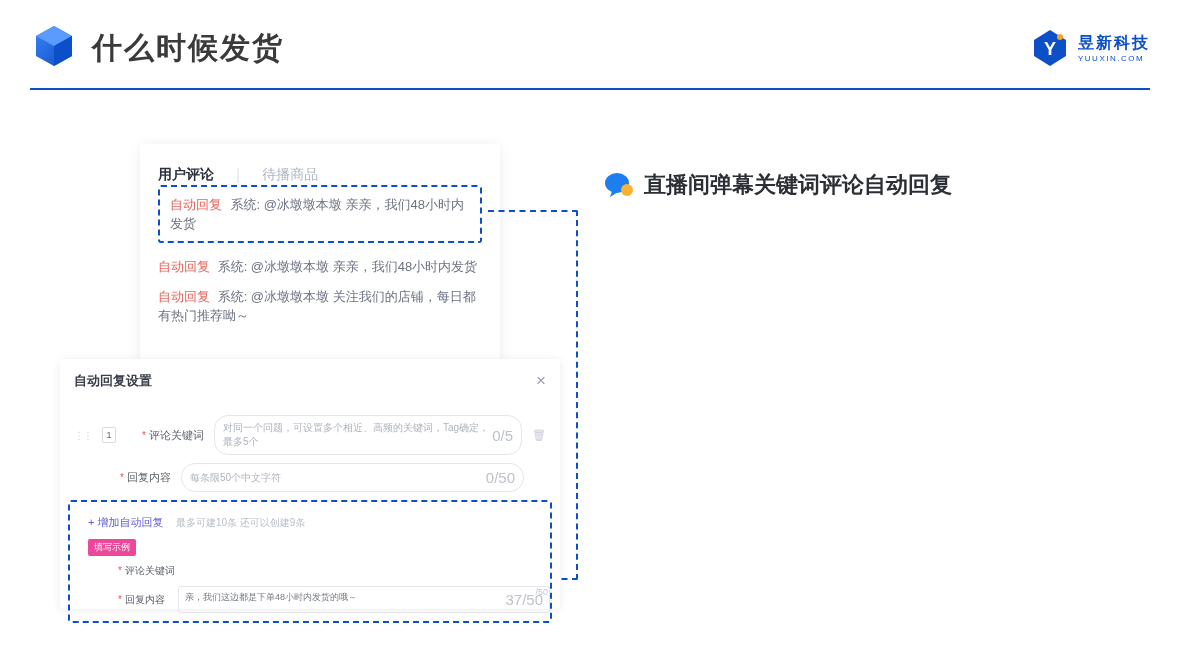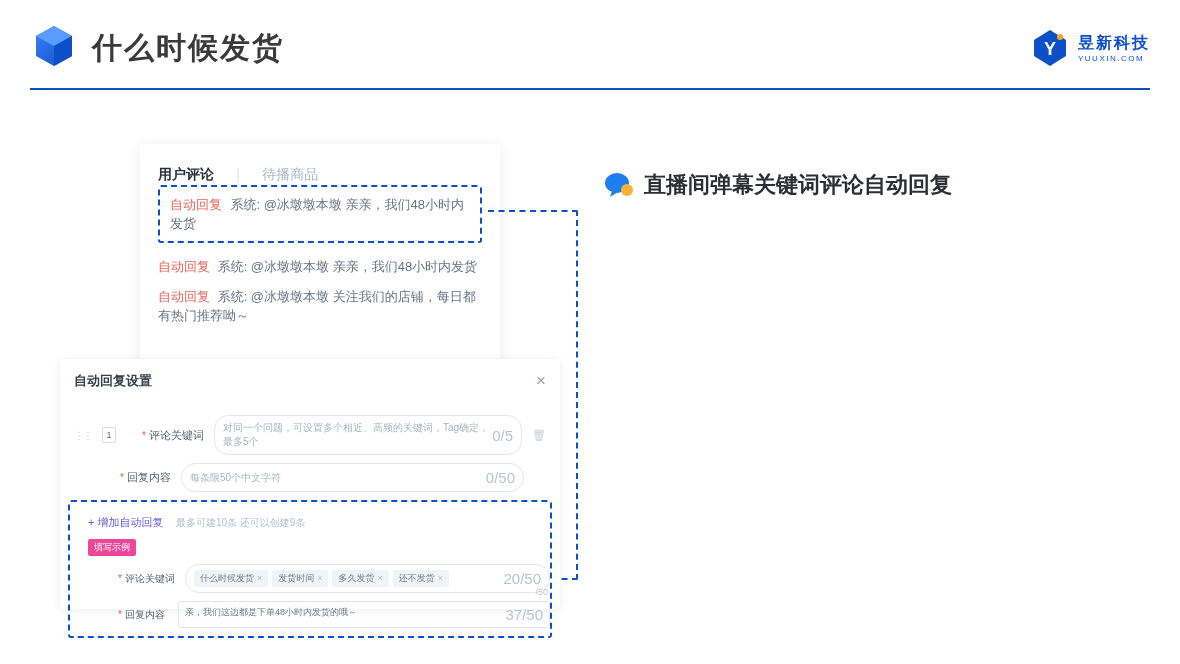--- a/index.html
+++ b/index.html
@@ -146,29 +146,20 @@
     <div class="dashed-section">
       <div>
         <span class="add-link">+ 增加自动回复</span>
         <span class="hint-text">最多可建10条 还可以创建9条</span>
       </div>
       <div style="margin-top:6px;">
         <span class="example-pill">填写示例</span>
       </div>
       <div class="example-row">
         <span class="field-label"><span class="req-star">*</span><span>评论关键词</span></span>
-        <div class="field-input" style="gap:4px;">
-          <span style="display:flex;gap:4px;flex-wrap:wrap;">
-            <span class="tag"><span>什么时候发货</span><span class="x">×</span></span>
-            <span class="tag"><span>发货时间</span><span class="x">×</span></span>
-            <span class="tag"><span>多久发货</span><span class="x">×</span></span>
-            <span class="tag"><span>还不发货</span><span class="x">×</span></span>
-          </span>
-          <span class="counter">20/50</span>
-        </div>
       </div>
       <div class="example-row">
         <span class="field-label"><span class="req-star">*</span><span>回复内容</span></span>
         <div class="reply-content-box">
           <span>亲，我们这边都是下单48小时内发货的哦～</span>
           <span class="counter">37/50</span>
         </div>
       </div>
     </div>
     <span class="overflow-counter">/50</span>

